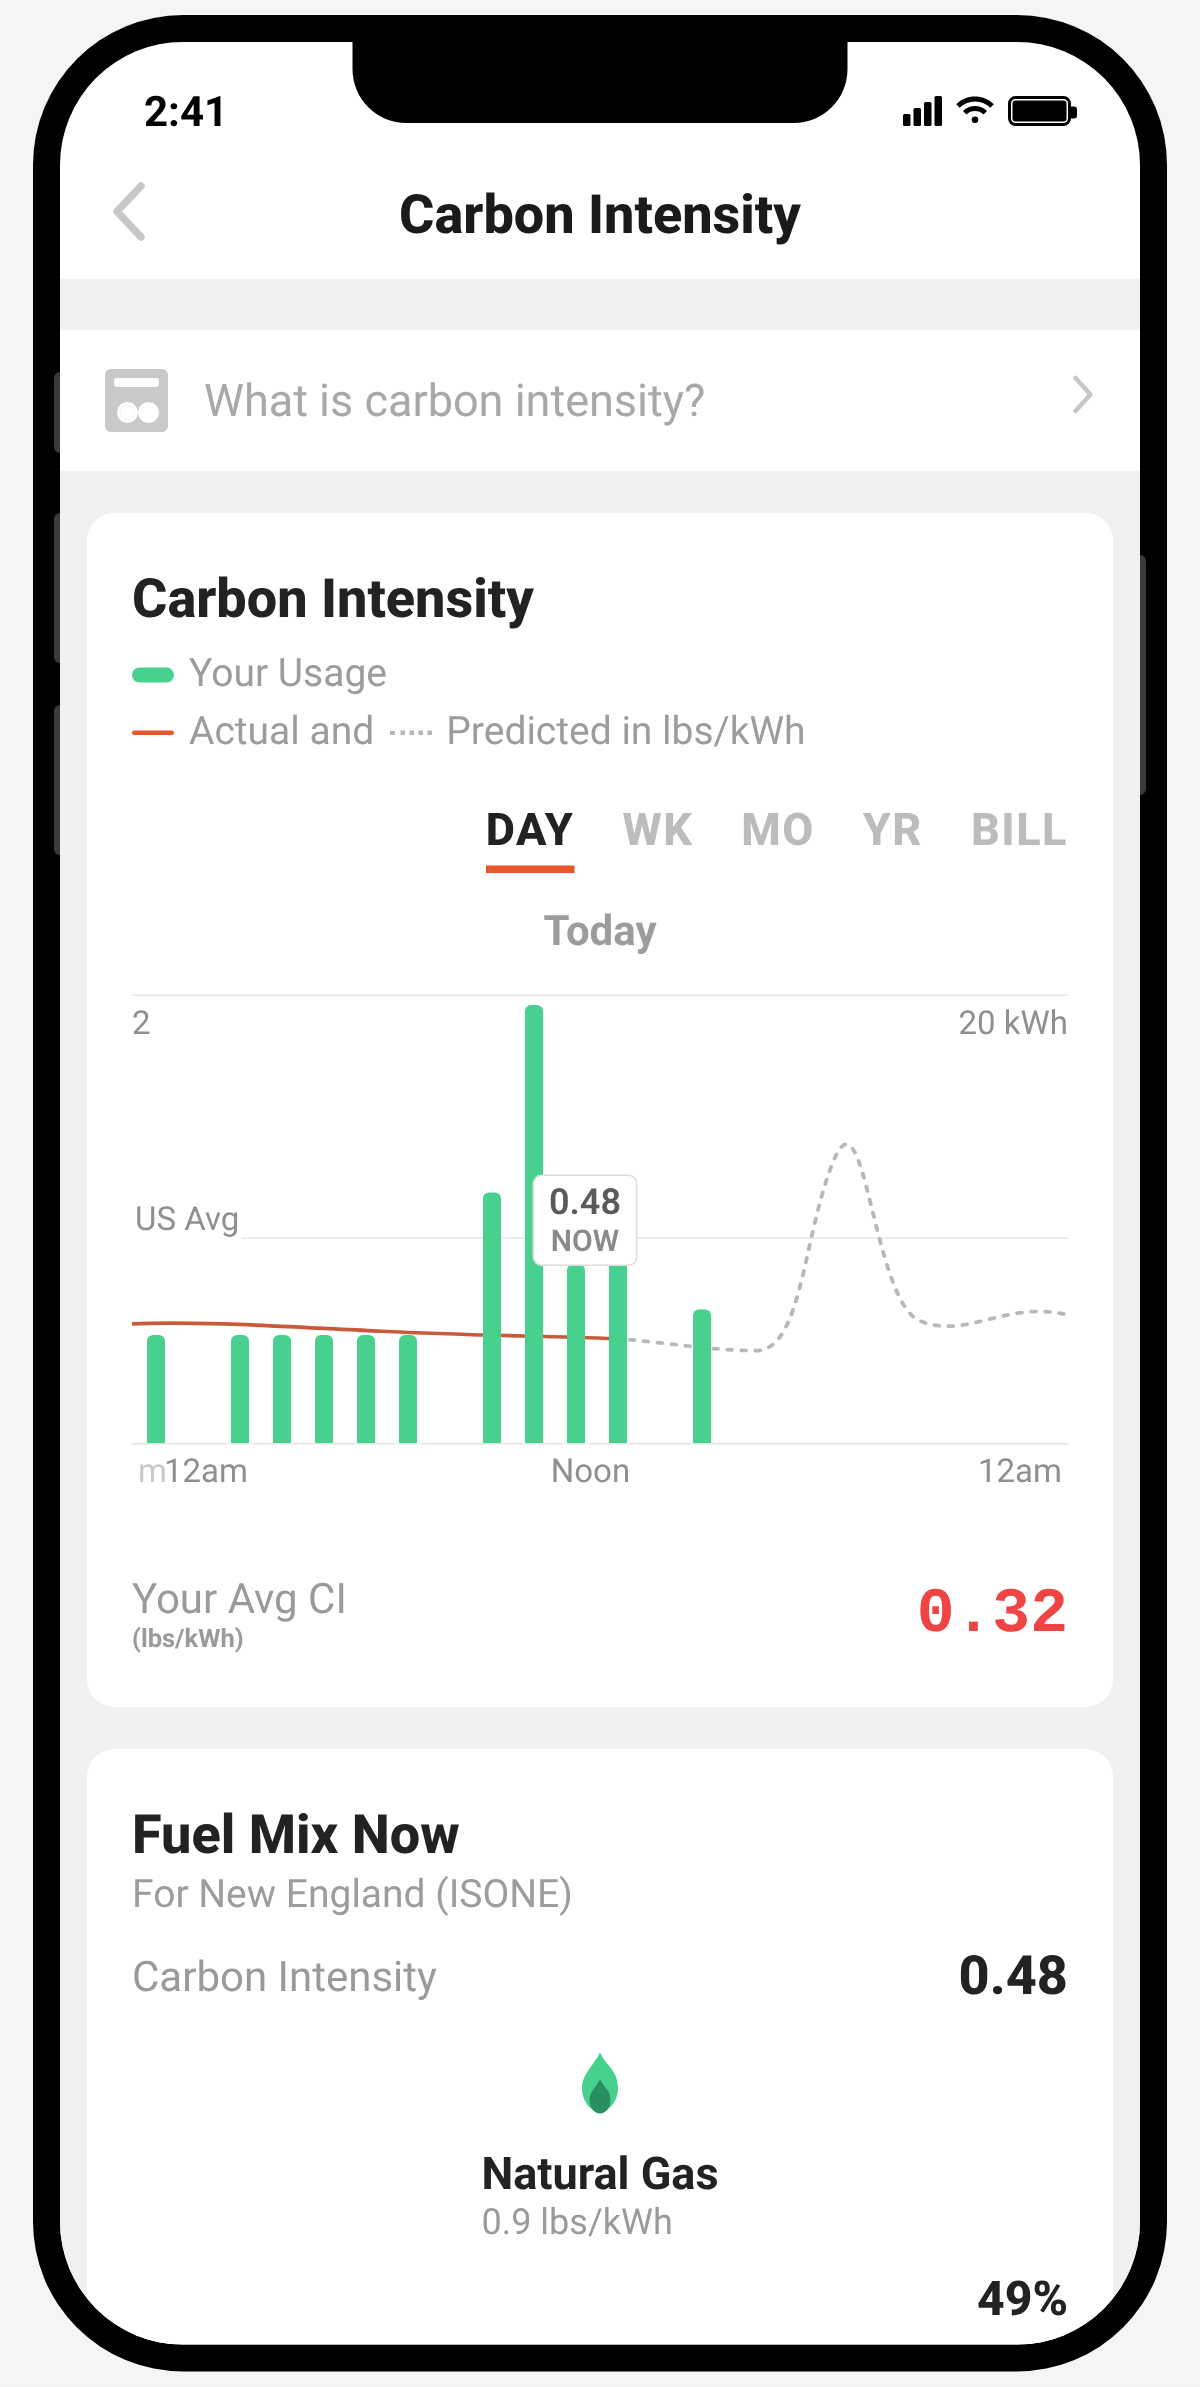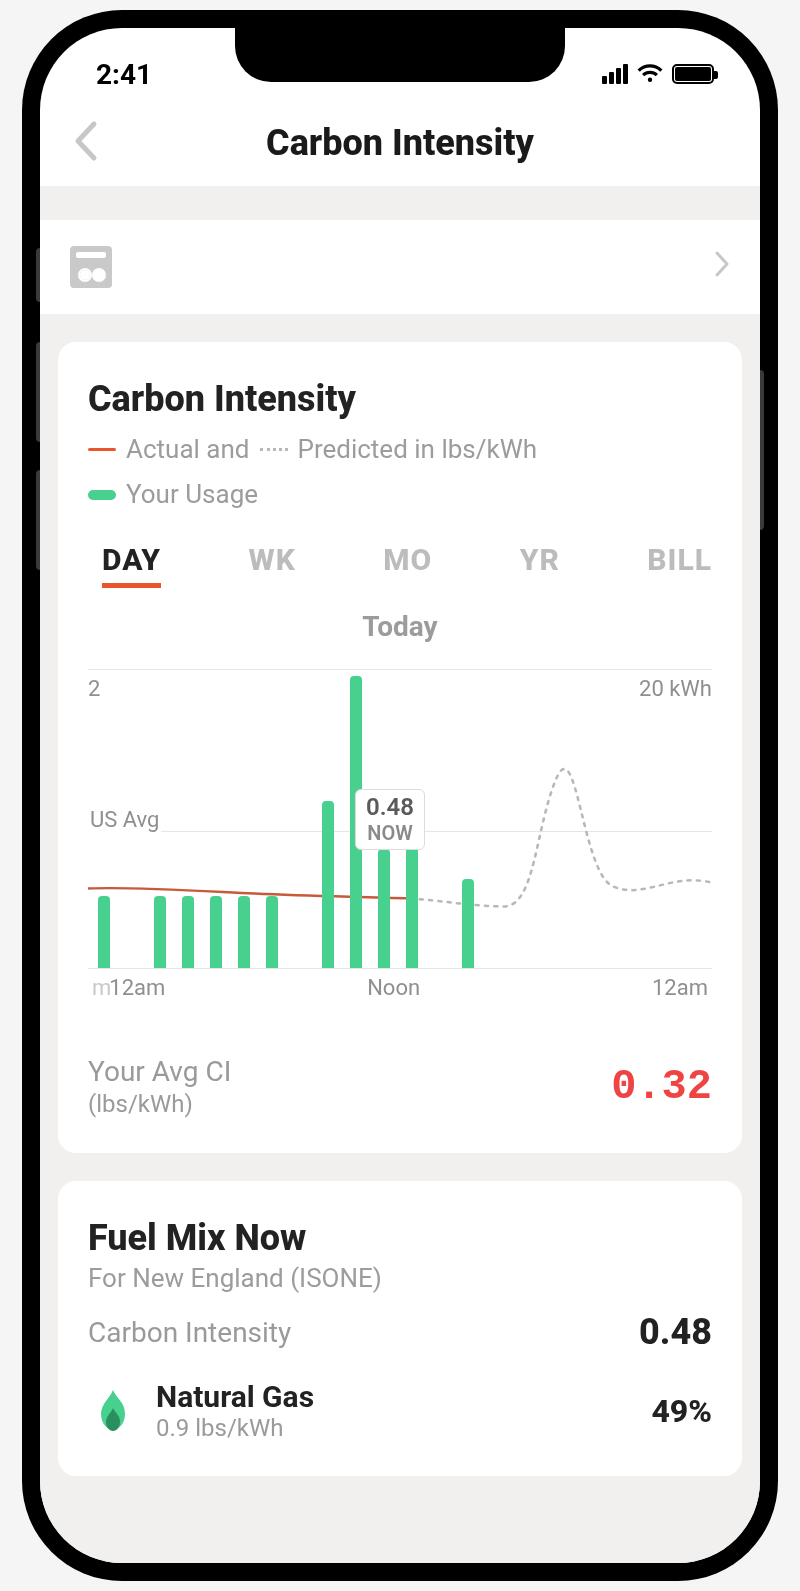--- a/index.html
+++ b/index.html
@@ -79,21 +79,21 @@
     border-radius: 18px;
     padding: 36px 30px 34px 30px;
   }
   .card h2 { font-size:36px; font-weight:800; color:#222; margin-bottom:10px; }
   .legend-row { display:flex; align-items:center; gap:10px; font-size:26px; color:#9c9c9c; flex-wrap:wrap; line-height:1.5; }
   .swatch { display:inline-block; vertical-align:middle; }
   .swatch.line-actual { width:28px; height:3px; background:#e8572b; border-radius:2px; }
   .swatch.line-pred { width:28px; height:0; border-top:3px dotted #b8b8b8; }
   .swatch.bar-usage { width:28px; height:10px; background:#48d08e; border-radius:5px; }
 
-  .tabs { display:flex; gap:76px; margin:28px 0 22px 14px; justify-content:space-between; }
+  .tabs { display:flex; gap:32px; margin:28px 0 22px 14px; justify-content:flex-end; }
   .tab { font-size:30px; font-weight:800; color:#bcbcbc; letter-spacing:1px; padding-bottom:6px; cursor:pointer; }
   .tab.active { color:#222; border-bottom:5px solid #e8572b; }
 
   .period-label { text-align:center; font-size:28px; font-weight:700; color:#9c9c9c; margin:10px 0 26px 0; }
 
   .chart { position:relative; height:300px; border-top:1px solid #e6e6e6; border-bottom:1px solid #e6e6e6; }
   .chart .ylab-l { position:absolute; left:0; top:6px; font-size:22px; color:#8f8f8f; }
   .chart .ylab-r { position:absolute; right:0; top:6px; font-size:22px; color:#8f8f8f; }
   .chart .midline { position:absolute; left:0; right:0; top:54%; height:1px; background:#e6e6e6; }
   .chart .usavg { position:absolute; left:0; top:46%; font-size:22px; color:#8f8f8f; background:#fff; padding:0 2px; }
@@ -101,29 +101,29 @@
   .bars-wrap .ubar { width:12px; background:#48d08e; border-radius:4px 4px 0 0; }
   .now-flag { position:absolute; right:46%; top:40%; background:#fff; border:1px solid #dcdcdc; border-radius:6px; padding:4px 10px; font-size:20px; color:#8a8a8a; text-align:center; line-height:1.15; font-weight:600; }
   .now-flag .v { font-size:24px; color:#5a5a5a; }
   .chart svg.lines { position:absolute; left:0; top:0; width:100%; height:100%; }
   .xticks { display:flex; justify-content:space-between; font-size:22px; color:#8f8f8f; margin-top:6px; padding:0 4px; }
   .xticks .t-mid { position:relative; left:-16px; }
   .xticks .t-left { position:relative; left:-2px; }
 
   .metric-row { display:flex; justify-content:space-between; align-items:center; margin-top:54px; }
   .metric-row .ml { font-size:28px; color:#9a9a9a; line-height:1.25; }
-  .metric-row .ml .sub { display:block; font-size:24px; }
+  .metric-row .ml .sub { display:block; font-size:17px;font-weight:bold; }
   .metric-row .mv { font-size:42px; font-weight:800; color:#ef4444;font-family:Liberation Mono, monospace; }
 
   .card.fuel h2 { margin-bottom:4px; }
   .card.fuel .subh { font-size:26px; color:#9c9c9c; margin-bottom:18px; }
   .ci-row { display:flex; justify-content:space-between; align-items:center; margin-bottom:26px; }
   .ci-row .lbl { font-size:28px; color:#9a9a9a; }
   .ci-row .val { font-size:36px; font-weight:800; color:#222; }
-  .fuel-item { display:flex; align-items:center; gap:18px; }
+  .fuel-item { display:flex; align-items:center; gap:18px;flex-direction:column; }
   .flame { width:50px; height:50px; position:relative; }
   .flame svg { width:100%; height:100%; }
   .fuel-text { display:flex; flex-direction:column; }
   .fuel-text .nm { font-size:30px; font-weight:700; color:#222; }
   .fuel-text .sb { font-size:24px; color:#9a9a9a; }
   .fuel-pct { margin-left:auto; font-size:32px; font-weight:800; color:#222; }
 </style>
 </head>
 <body>
 
@@ -161,38 +161,39 @@
             <path d="M22 4L6 21l16 17" stroke="#c7c7c7" stroke-width="5" fill="none" stroke-linecap="round" stroke-linejoin="round"></path>
           </svg>
       </span>
       <span class="nav-title">Carbon Intensity</span>
     </div>
 
     <div class="scroll-body">
 
       <div class="info-row">
         <span class="book-icon"></span>
+        <span>What is carbon intensity?</span>
         <span class="chev">
           <svg width="16" height="28" viewBox="0 0 16 28">
               <path d="M3 3l10 11L3 25" stroke="#c7c7c7" stroke-width="3" fill="none" stroke-linecap="round" stroke-linejoin="round"></path>
             </svg>
         </span>
       </div>
 
       <div class="card">
         <h2>Carbon Intensity</h2>
+        <div class="legend-row" style="margin-top:6px;">
+          <span class="swatch bar-usage"></span>
+          <span>Your Usage</span>
+        </div>
         <div class="legend-row">
           <span class="swatch line-actual"></span>
           <span>Actual and</span>
           <span class="swatch line-pred"></span>
           <span>Predicted in lbs/kWh</span>
-        </div>
-        <div class="legend-row" style="margin-top:6px;">
-          <span class="swatch bar-usage"></span>
-          <span>Your Usage</span>
         </div>
 
         <div class="tabs">
           <span class="tab active">DAY</span>
           <span class="tab">WK</span>
           <span class="tab">MO</span>
           <span class="tab">YR</span>
           <span class="tab">BILL</span>
         </div>
 

